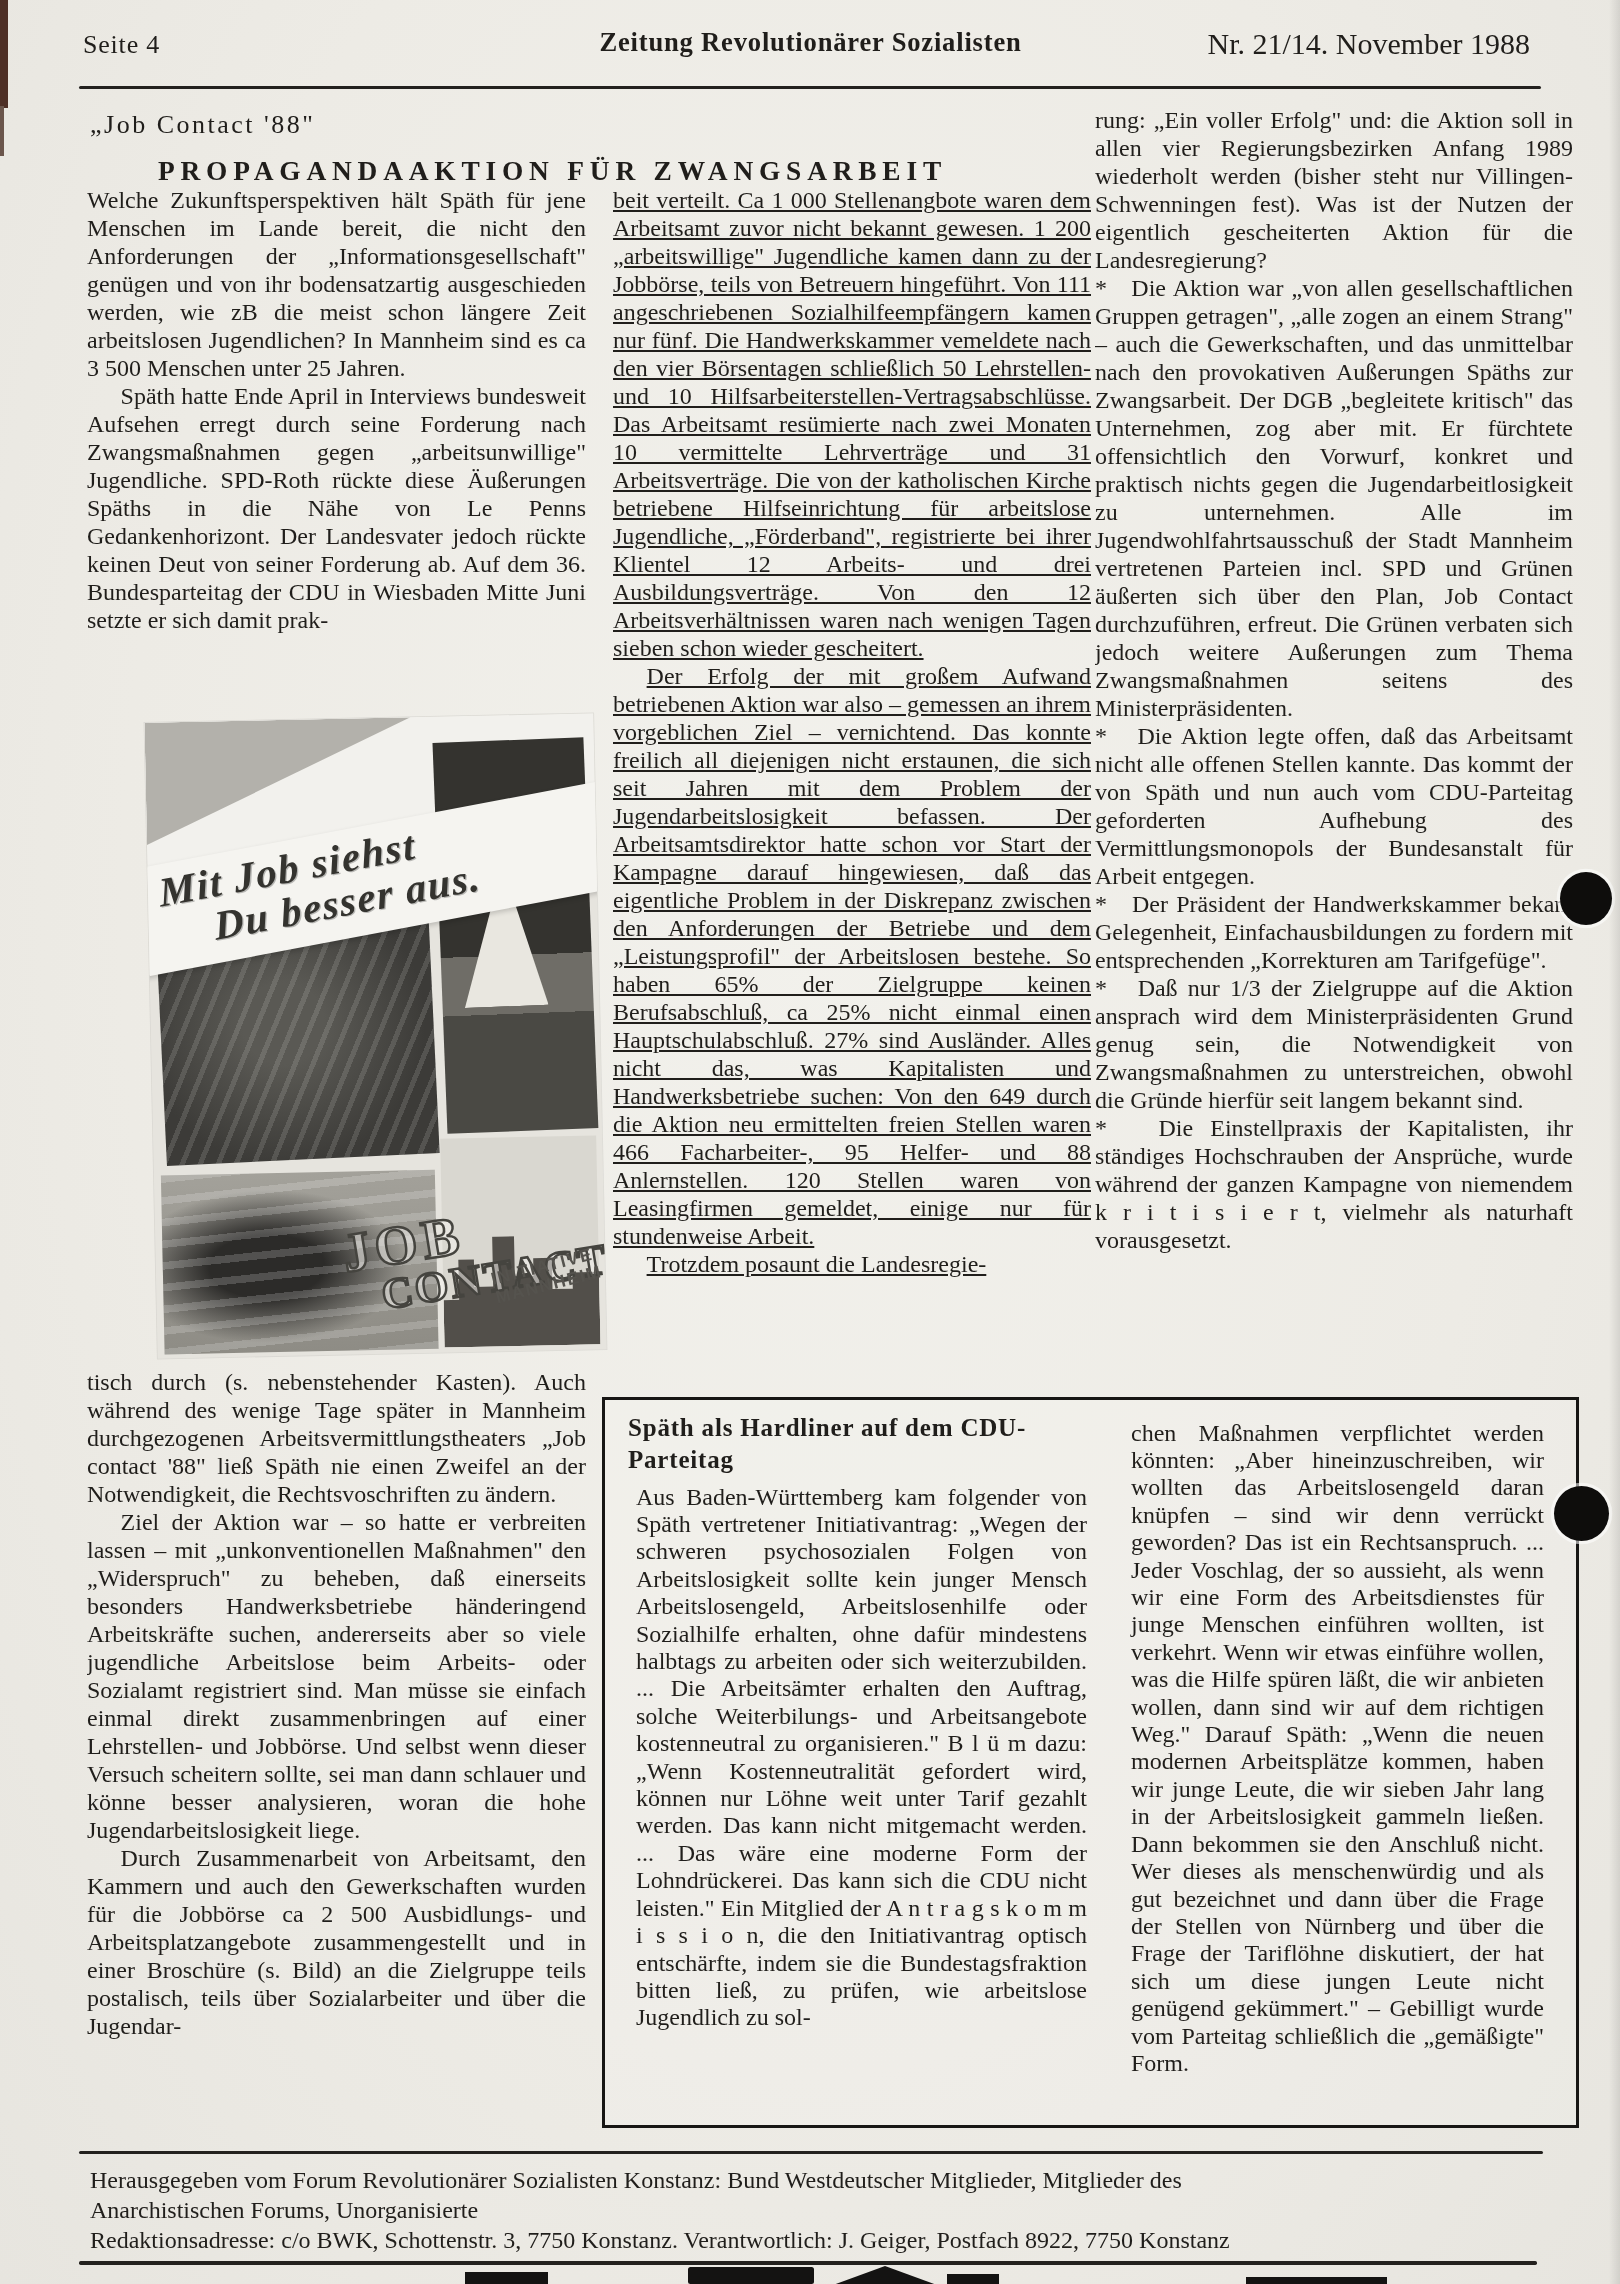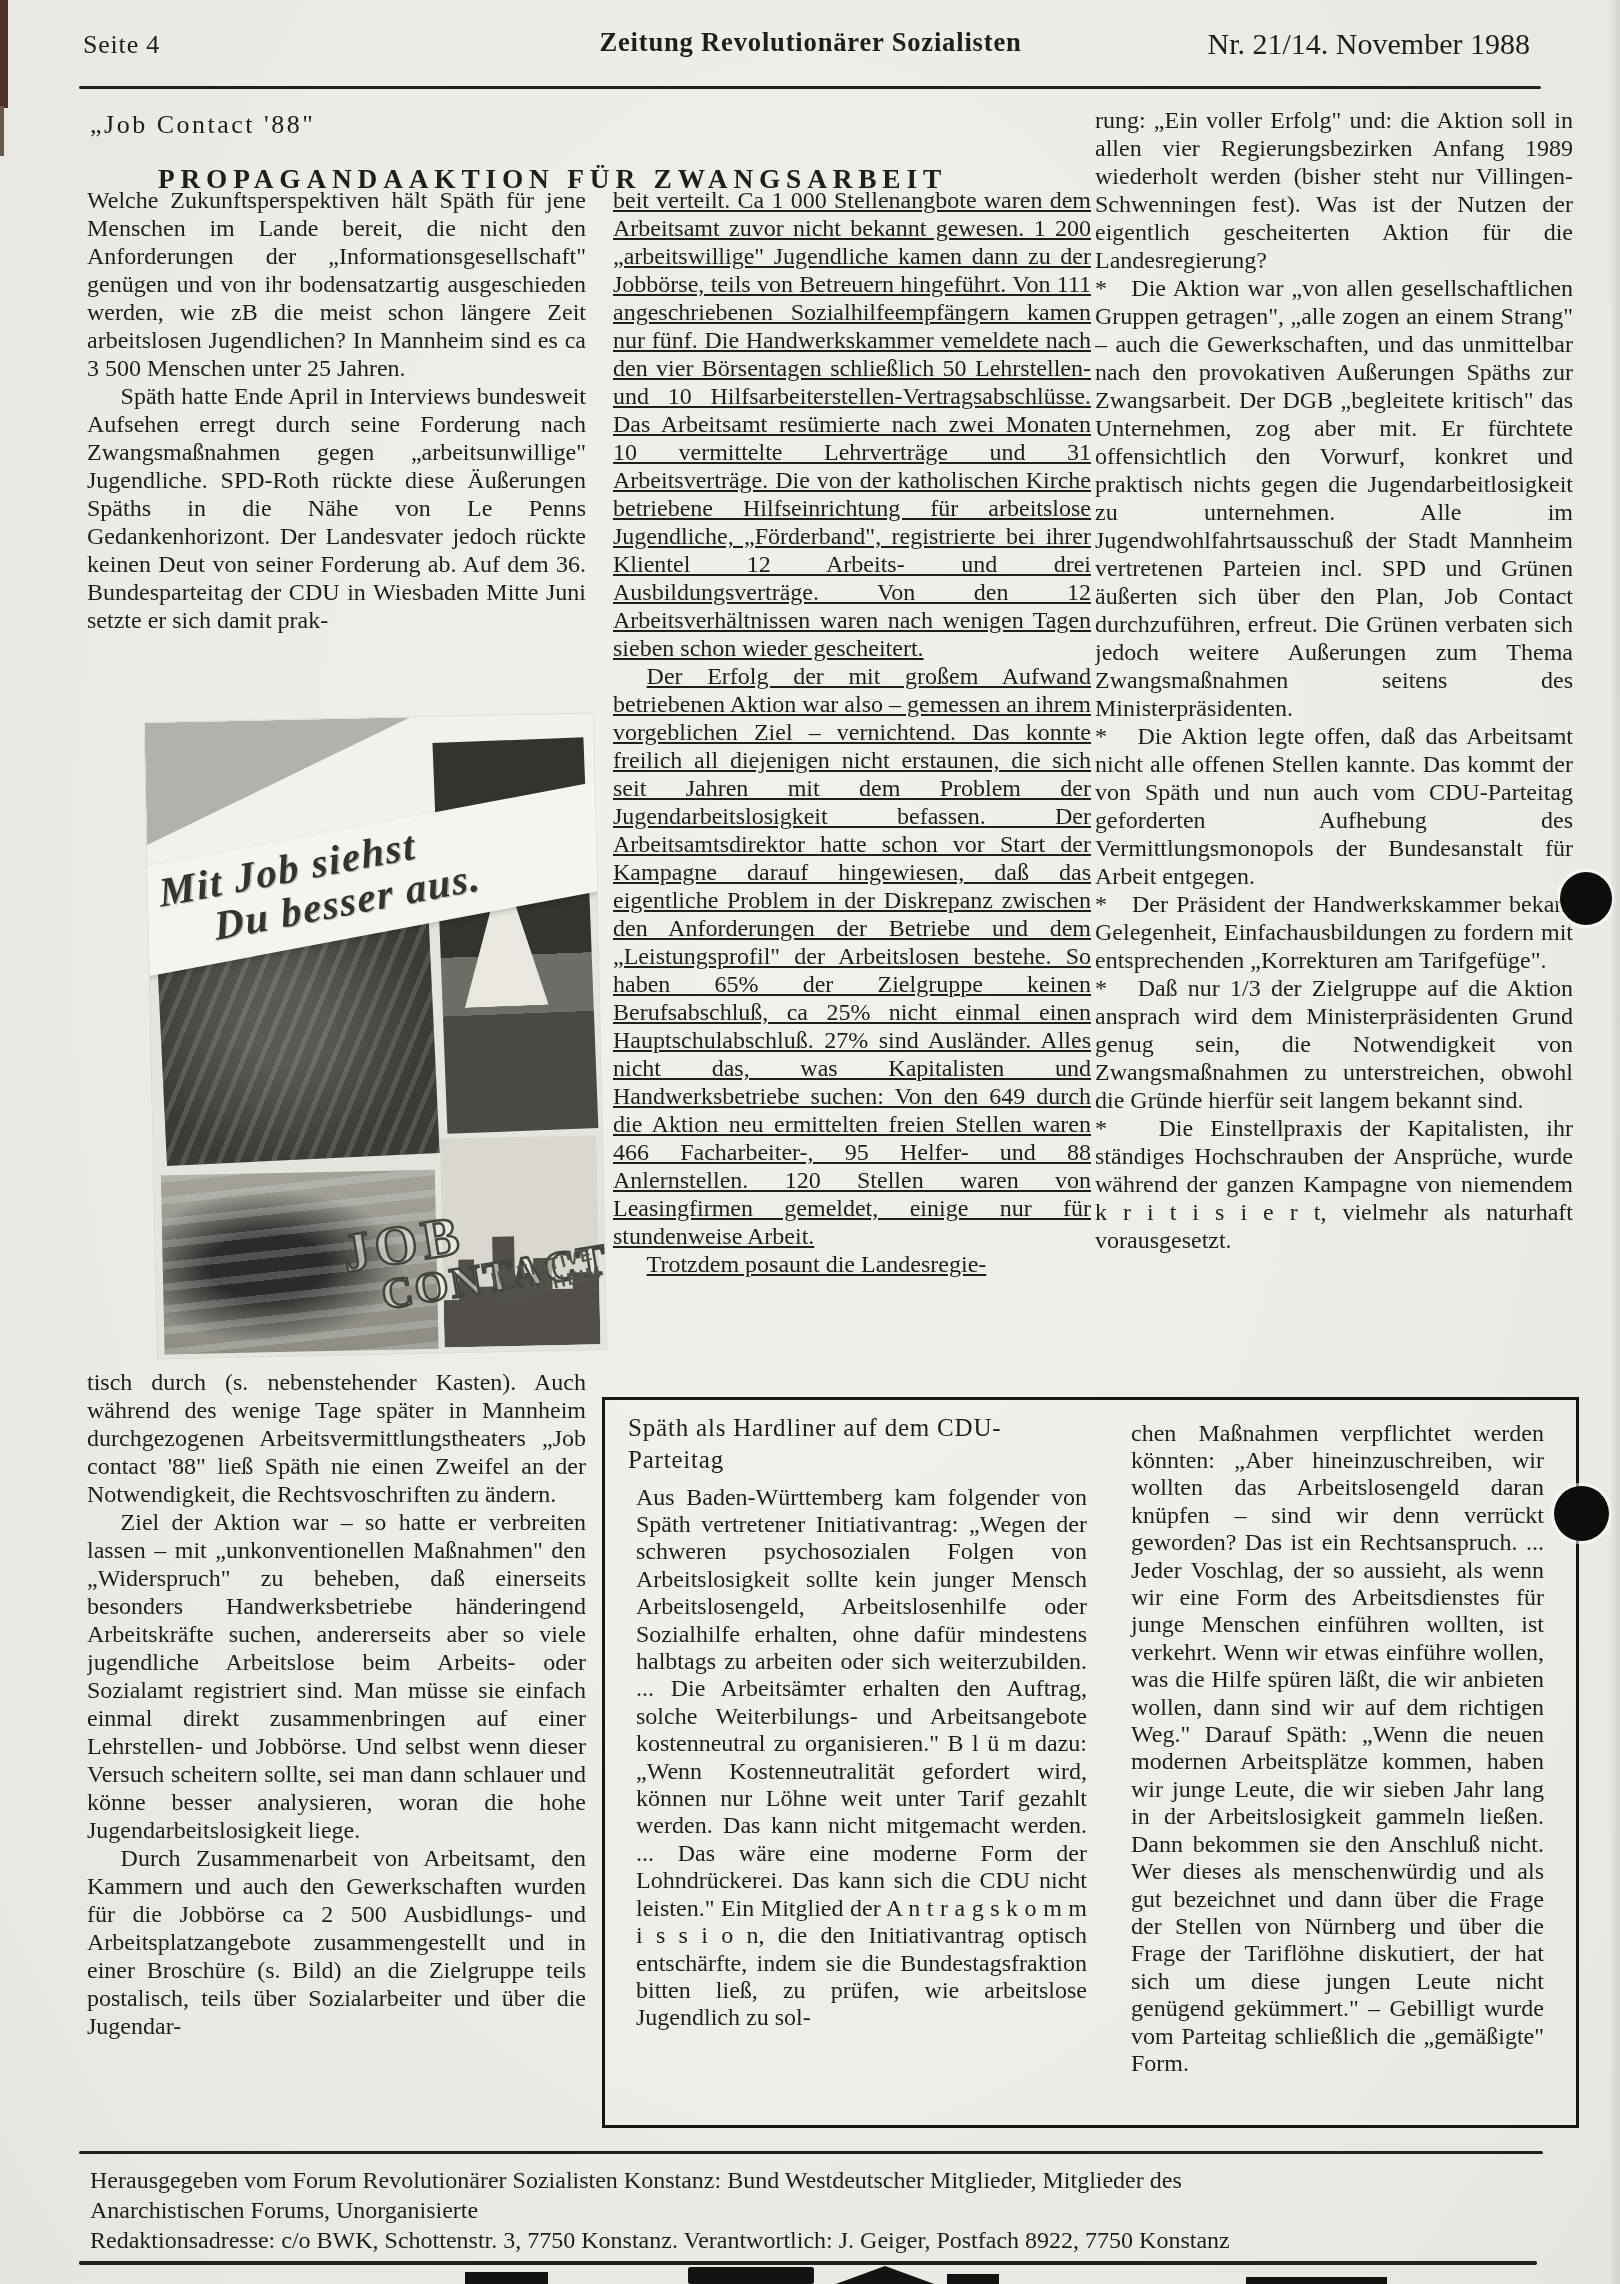--- a/index.html
+++ b/index.html
@@ -13,21 +13,21 @@
   }
   .abs{position:absolute;}
   
   .h-left{left:83px;top:30px;font-size:26px;letter-spacing:0.8px;}
   .h-center{left:0;right:0;top:26.6px;text-align:center;font-size:26.6px;font-weight:bold;letter-spacing:0.8px;}
   .h-right{right:91px;top:26.6px;font-size:30px;}
   .rule{background:#23211e;height:3.3px;border-radius:1.7px;}
   .rule-top{left:79px;top:86px;width:1462px;height:3.3px;}
   
   .kicker{left:90px;top:110px;font-size:26px;letter-spacing:2.5px;}
-  .headline{left:158px;top:164px;font-size:27.4px;font-weight:bold;letter-spacing:5.8px;margin:0;}
+  .headline{left:158px;top:156px;font-size:27.4px;font-weight:bold;letter-spacing:5.8px;margin:0;}
   
   .col{font-size:24px;line-height:28px;text-align:justify;}
   .col p{margin:0;}
   .col p.ind{text-indent:1.4em;}
   .col1-top{left:87px;top:186px;width:499px;height:532px;overflow:hidden;}
   .col1-bottom{left:87px;top:1368px;width:499px;height:783px;overflow:hidden;}
   .col2{left:613px;top:186px;width:478px;height:1205px;overflow:hidden;text-decoration:underline;}
   .col3{left:1095px;top:106px;width:478px;height:1270px;overflow:hidden;}
   
   .collage{left:151px;top:718px;width:449px;height:636px;transform:rotate(-1.2deg);
@@ -65,21 +65,21 @@
   .logo-word.w2{font-size:43px;line-height:43px;margin-left:32px;letter-spacing:2.5px;}
   .logo-sub{position:absolute;left:336px;top:542px;transform:rotate(-13deg);
     font-family:"Liberation Sans","DejaVu Sans",sans-serif;
     font-size:17.4px;font-weight:bold;letter-spacing:1.7px;color:#55534e;line-height:19px;}
   
   .box{left:602px;top:1397px;width:977px;height:731px;border:3.3px solid #17161-4;
     border:3.3px solid #171614;box-sizing:border-box;background:rgba(255,255,255,.12);}
   .box-col{position:absolute;font-size:24px;line-height:27.4px;text-align:justify;overflow:hidden;}
   .box-left{left:23px;top:11.6px;width:467px;height:695px;}
   .box-right{left:518px;top:11.6px;width:429px;height:695px;}
-  .box-title{font-weight:normal;font-size:25px;line-height:32px;letter-spacing:0.8px;margin:0 0 1.7px 0;text-align:left;}
+  .box-title{font-weight:bold;font-size:25px;line-height:32px;letter-spacing:0.8px;margin:0 0 1.7px 0;text-align:left;}
   .box-col p{margin:8px;}
   
   .rule-f1{left:79px;top:2151px;width:1464px;height:3.3px;}
   .rule-f2{left:79px;top:2261px;width:1458px;height:4.2px;}
   .footer{left:90px;top:2165px;width:1462px;font-size:24px;line-height:30px;}
   .footer div{white-space:nowrap;}
   
   .hole{border-radius:50%;background:#0e0d0c;box-shadow:0 0 0 3.3px rgba(255,255,255,.55);}
   .hole1{left:1560px;top:872px;width:52px;height:53px;}
   .hole2{left:1554px;top:1486px;width:55px;height:55px;}

